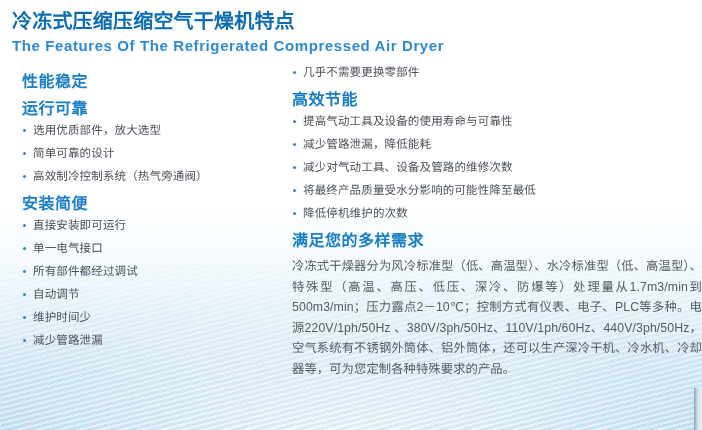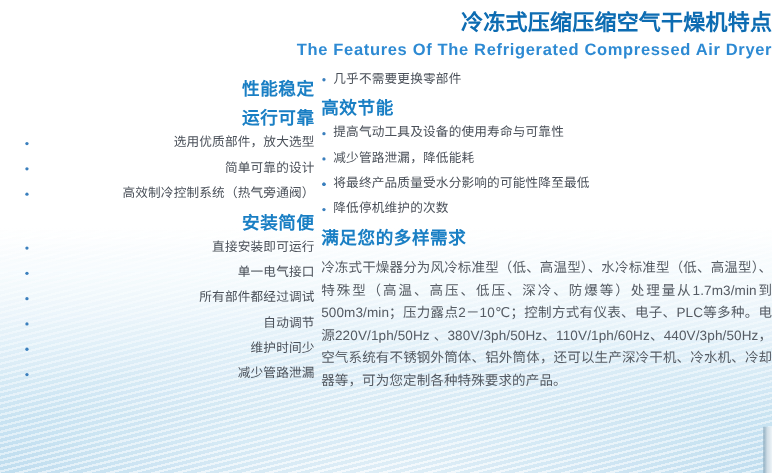--- a/index.html
+++ b/index.html
@@ -64,21 +64,20 @@
 
   .content {
     position: relative;
     z-index: 3;
     padding: 9px 0 0 0;
   }
 
   
   .hdr {
     padding: 0 0 0 12px;
-    text-align: right;
   }
   .hdr-title {
     font-size: 20px;
     font-weight: bold;
     color: #0d6cb2;
     letter-spacing: 0.2px;
     line-height: 25px;
     white-space: nowrap;
   }
   .hdr-sub {
@@ -95,21 +94,20 @@
   .cols {
     display: flex;
     align-items: flex-start;
     margin-top: 9px;
   }
   .col-left {
     width: 286px;
     flex: 0 0 286px;
     padding-left: 22px;
     box-sizing: border-box;
-    text-align: right;
   }
   .col-right {
     width: 416px;
     flex: 0 0 416px;
     padding-left: 6px;
     box-sizing: border-box;
   }
 
   .sec-head {
     font-size: 16px;
@@ -213,21 +211,21 @@
       <div class="col-right">
 
         <ul class="bullets">
           <li><span class="dot"></span><span>几乎不需要更换零部件</span></li>
         </ul>
 
         <div class="sec-head">高效节能</div>
         <ul class="bullets">
           <li><span class="dot"></span><span>提高气动工具及设备的使用寿命与可靠性</span></li>
           <li><span class="dot"></span><span>减少管路泄漏，降低能耗</span></li>
-          <li><span class="dot"></span></li>
+          <li><span class="dot"></span><span>减少对气动工具、设备及管路的维修次数</span></li>
           <li><span class="dot"></span><span>将最终产品质量受水分影响的可能性降至最低</span></li>
           <li><span class="dot"></span><span>降低停机维护的次数</span></li>
         </ul>
 
         <div class="sec-head">满足您的多样需求</div>
         <p class="para">冷冻式干燥器分为风冷标准型（低、高温型）、水冷标准型（低、高温型）、特殊型（高温、高压、低压、深冷、防爆等）处理量从1.7m3/min到500m3/min；压力露点2－10℃；控制方式有仪表、电子、PLC等多种。电源220V/1ph/50Hz 、380V/3ph/50Hz、110V/1ph/60Hz、440V/3ph/50Hz，空气系统有不锈钢外筒体、铝外筒体，还可以生产深冷干机、冷水机、冷却器等，可为您定制各种特殊要求的产品。</p>
 
       </div>
 
     </div>

